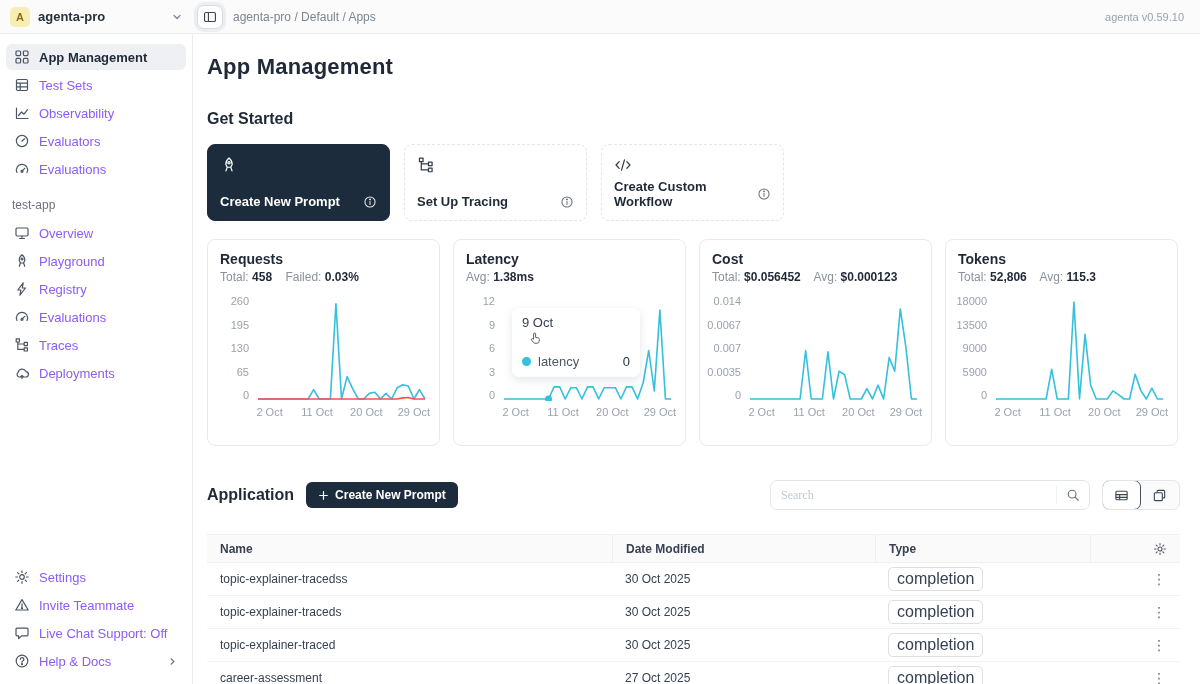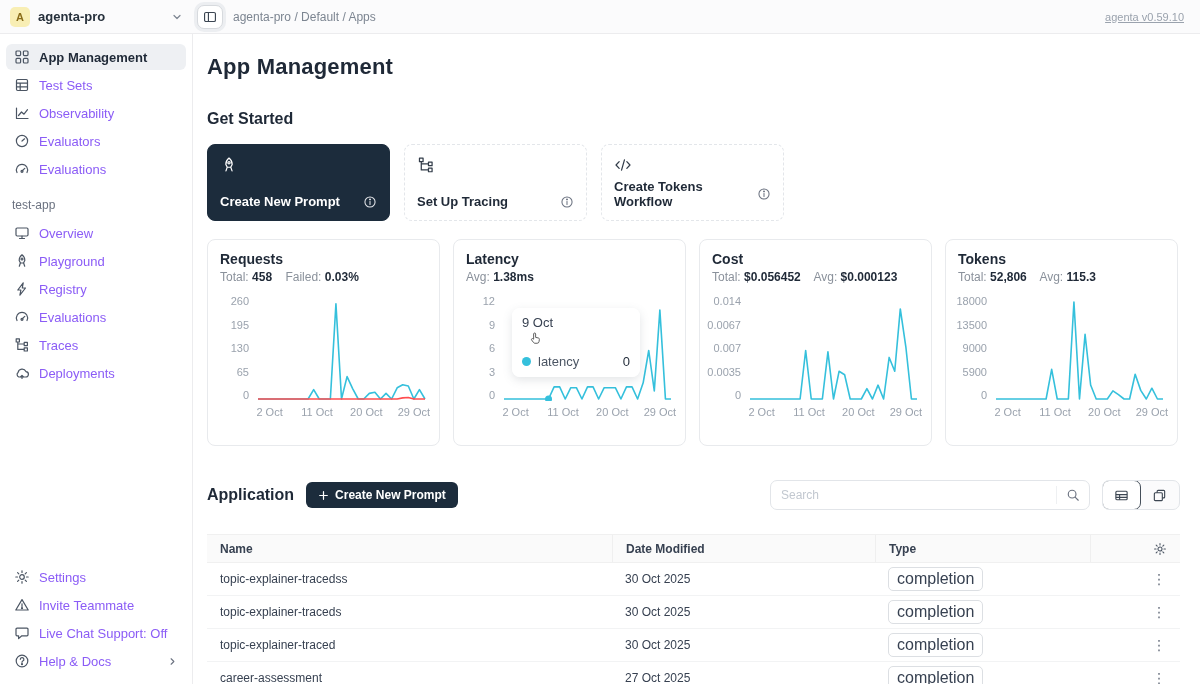--- a/index.html
+++ b/index.html
@@ -11,21 +11,21 @@
   .topbar { position:absolute; top:0; left:0; right:0; height:34px; background:#fbfbfc;
     border-bottom:1px solid #ececee; display:flex; align-items:center; }
   .ws { width:193px; display:flex; align-items:center; gap:8px; padding:0 10px; }
   .avatar { width:20px; height:20px; border-radius:5px; background:#f8eeb4; color:#8a6d1a;
     font-size:11px; font-weight:700; display:flex; align-items:center; justify-content:center; }
   .ws-name { font-size:13px; font-weight:600; color:#26303b; flex:1; }
   .toggle-btn { width:26px; height:24px; margin-left:4px; border-radius:7px; background:#fff;
     border:1px solid #d7dade; box-shadow:0 0 0 3px #eceef1; display:flex; align-items:center;
     justify-content:center; cursor:pointer; color:#3c4652; }
   .crumb { font-size:12px; color:#7c8591; margin-left:10px; flex:1; }
-  .version { font-size:11px; color:#9aa2ad; margin-right:16px;text-decoration:underline; }
+  .version { font-size:11px; color:#9aa2ad; margin-right:16px; }
 
   
   .sidebar { position:absolute; top:34px; left:0; bottom:0; width:193px; background:#fff;
     border-right:1px solid #ececee; display:flex; flex-direction:column; padding:10px 6px 8px 6px; }
   .nav-item { display:flex; align-items:center; gap:9px; padding:5px 8px; border-radius:6px;
     font-size:13px; color:#8b5cf6; cursor:pointer; margin-bottom:2px; }
   .nav-item.active { background:#eef0f3; color:#1f2937; font-weight:600; }
   .nav-item .nicon { width:16px; height:16px; display:flex; color:#4b5563; flex:0 0 16px; }
   .sec-label { font-size:12px; color:#6b7280; padding:14px 6px 8px 6px; }
   .grow { flex:1; }
@@ -77,21 +77,21 @@
 
   
   .app-header { display:flex; align-items:center; margin-top:34px; gap:12px; }
   .btn-dark { display:flex; align-items:center; gap:6px; background:#1c2c3c; color:#fff;
     border:none; border-radius:6px; height:26px; padding:0 12px; font-size:12px; font-weight:600;
     cursor:pointer; font-family:inherit; }
   .spacer { flex:1; }
   .search-box { width:320px; height:30px; border:1px solid #e2e5e9; border-radius:7px;
     display:flex; align-items:center; background:#fff; }
   .search-box input { flex:1; border:none; outline:none; font-size:12px; padding:0 10px;
-    color:#374151; background:transparent; font-family:Liberation Sans, sans-serif; }
+    color:#374151; background:transparent; font-family:Liberation Serif, serif; }
   .search-box input::placeholder { color:#c2c8d0; }
   .search-ico { padding:0 9px; color:#6b7280; display:flex; border-left:1px solid #eef0f2; height:18px; align-items:center; }
   .seg { display:flex; border:1px solid #e2e5e9; border-radius:7px; background:#fbfbfc; overflow:hidden; }
   .seg-btn { width:39px; height:28px; display:flex; align-items:center; justify-content:center;
     color:#3c4652; cursor:pointer; }
   .seg-btn.sel { background:#fff; border:1px solid #454f5a; border-radius:7px; margin:-1px; height:30px; }
 
   
   .table { margin-top:24px; }
   .t-head { display:grid; grid-template-columns:405px 263px 215px 1fr; height:29px;
@@ -335,21 +335,21 @@
             </span>
         </div>
       </div>
       <div class="gs-card">
         <span class="gicon">
             <svg viewBox="0 0 16 16" fill="none" stroke="currentColor" stroke-width="1.1" stroke-linecap="round" stroke-linejoin="round">
               <path d="M4.6 5L1.8 8l2.8 3M11.4 5l2.8 3-2.8 3M9.3 3.4L6.7 12.6"></path>
             </svg>
           </span>
         <div class="gs-bottom">
-          <span class="gs-label">Create Tokens Workflow</span>
+          <span class="gs-label">Create Custom Workflow</span>
           <span class="gs-info">
               <svg width="14" height="14" viewBox="0 0 16 16" fill="none" stroke="currentColor" stroke-width="1.2" stroke-linecap="round">
                 <circle cx="8" cy="8" r="5.8"></circle>
                 <path d="M8 7.4v3.4"></path>
                 <circle cx="8" cy="5" r="0.5" fill="currentColor"></circle>
               </svg>
             </span>
         </div>
       </div>
     </div>

